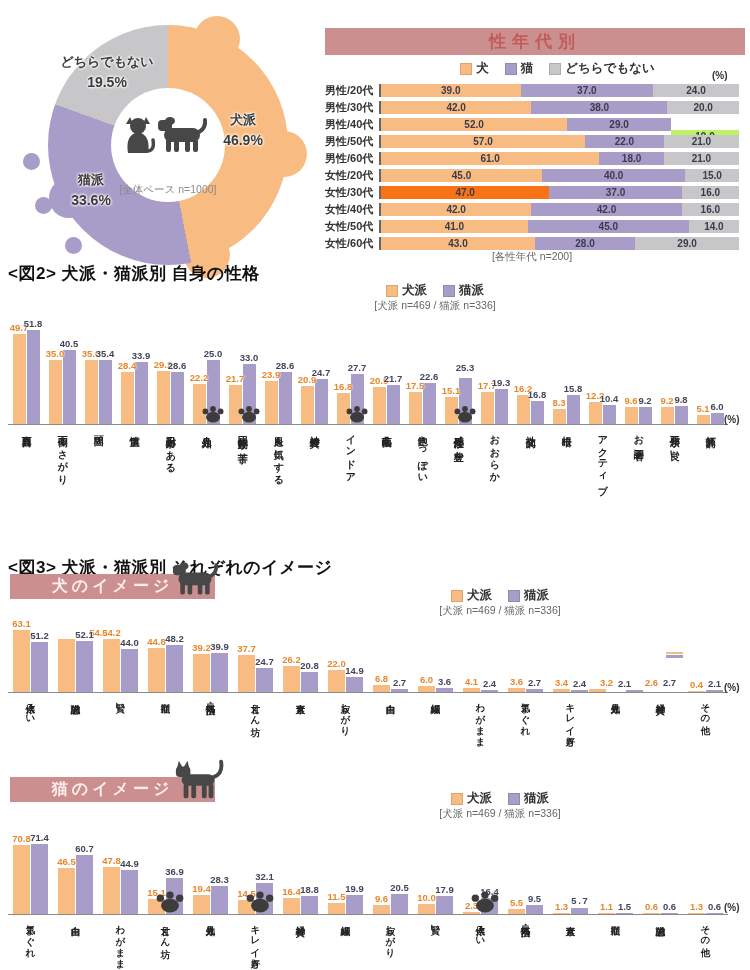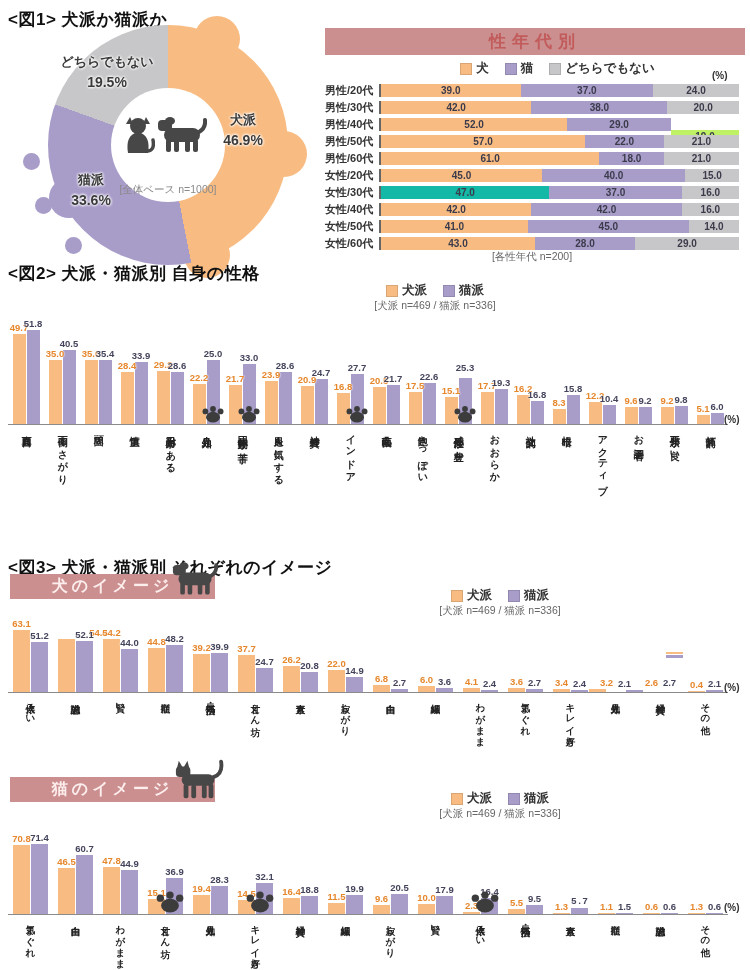--- a/index.html
+++ b/index.html
@@ -89,21 +89,20 @@
   .legend-catimg{position:absolute;left:370px;top:790px;width:260px;}
   .note-catimg{position:absolute;left:370px;top:807px;width:260px;}
   .chart-catimg{left:8px;top:832px;width:720px;}
   .u4{left:724px;top:902px;}
 </style>
 </head>
 <body>
 
 <div class="page">
 
-  <h2 class="fig-title" style="left:8px;top:8px;">&lt;図1&gt; 犬派か猫派か</h2>
 
   <div class="donut-wrap">
     <div class="bump o b1"></div>
     <div class="bump o b2"></div>
     <div class="bump o b3"></div>
     <div class="bump p pad"></div>
     <div class="bump p toe t1"></div>
     <div class="bump p toe t2"></div>
     <div class="bump p toe t3"></div>
     <div id="donut" class="donut" style="background: conic-gradient(rgb(248, 188, 130) 0%, rgb(248, 188, 130) 46.9%, rgb(168, 156, 201) 46.9%, rgb(168, 156, 201) 80.5%, rgb(199, 199, 201) 80.5%, rgb(199, 199, 201) 100%);"></div>
@@ -208,21 +207,21 @@
         <div class="slabel">女性/20代</div>
         <div class="sbars">
           <div class="sseg" style="width: 45%; background: rgb(248, 188, 130);">45.0</div>
           <div class="sseg" style="width: 40%; background: rgb(168, 156, 201);">40.0</div>
           <div class="sseg" style="width: 15%; background: rgb(199, 199, 201);">15.0</div>
         </div>
       </div>
       <div class="srow">
         <div class="slabel">女性/30代</div>
         <div class="sbars">
-          <div class="sseg" style="width: 47%; background: #14b8a6;">47.0</div>
+          <div class="sseg" style="width: 47%; background: #f97316;">47.0</div>
           <div class="sseg" style="width: 37%; background: rgb(168, 156, 201);">37.0</div>
           <div class="sseg" style="width: 16%; background: rgb(199, 199, 201);">16.0</div>
         </div>
       </div>
       <div class="srow">
         <div class="slabel">女性/40代</div>
         <div class="sbars">
           <div class="sseg" style="width: 42%; background: rgb(248, 188, 130);">42.0</div>
           <div class="sseg" style="width: 42%; background: rgb(168, 156, 201);">42.0</div>
           <div class="sseg" style="width: 16%; background: rgb(199, 199, 201);">16.0</div>

